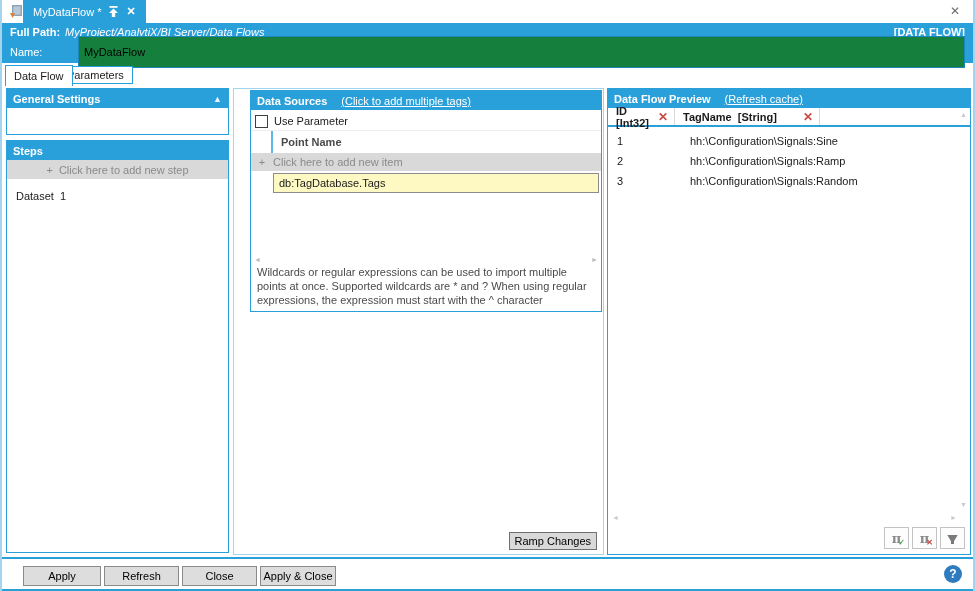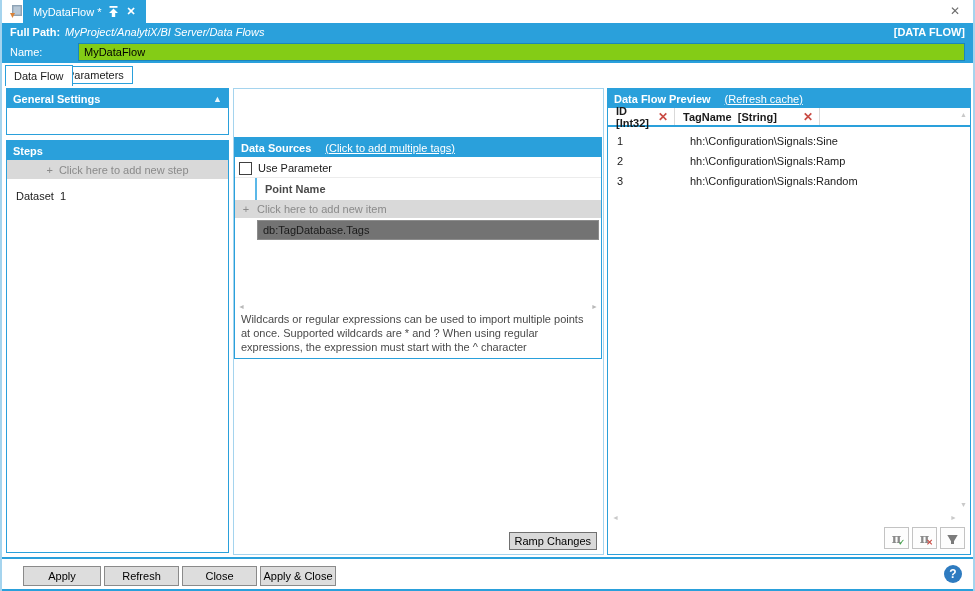--- a/index.html
+++ b/index.html
@@ -18,21 +18,21 @@
   .window-close { position:absolute; right:13px; top:4px; color:#6d6d6d; font-size:12px; cursor:pointer; }
 
   
   .bluehead { position:absolute; top:23px; left:0; right:0; height:40px; background:#2AA0DB; color:#fff; }
   .pathrow { height:18px; display:flex; align-items:center; padding:8px 8px; gap:5px; }
   .pathrow .lbl { font-weight:bold; }
   .pathrow .val { font-style:italic; }
   .badge { margin-left:auto; font-weight:bold; }
   .namerow { height:22px; display:flex; align-items:center; padding:0 8px; }
   .namerow .lbl { width:68px; }
-  .name-input { flex:1; height:18px; border:1px solid #1b86bb; background:#84cc16;
+  .name-input { flex:1; height:32px; border:1px solid #1b86bb; background:#15803d;
     font-family:inherit; font-size:11px; padding:0 5px; color:#000; }
 
   
   .tabstrip { position:absolute; top:65px; left:0; right:0; height:21px; }
   .ftab { position:absolute; background:#fff; border:1px solid #2AA0DB; padding:0 8px; cursor:pointer; }
   .ftab.active { left:3px; top:0; height:21px; line-height:20px; border-bottom:none; z-index:2; }
   .ftab.inactive { left:56px; top:1px; height:18px; line-height:16px; }
 
   
   .content { position:absolute; top:86px; left:0; right:0; bottom:34px; background:#fff; }
@@ -50,31 +50,31 @@
   .desc-input { width:148px; height:20px; border:1px solid #ABABAB; font-family:inherit; font-size:11px; padding:0 4px; }
 
   .steps-panel { position:absolute; left:4px; top:54px; width:223px; bottom:4px; }
   .add-row { height:19px; background:#D9D9D9; color:#8a8a8a; display:flex;
     align-items:center; justify-content:center; gap:6px; cursor:pointer; }
   .steps-item { padding:11px 9px; cursor:pointer; }
 
   
   .mid { position:absolute; left:231px; top:2px; width:371px; bottom:2px;
     border:1px solid #A5D4EE; background:#fff; }
-  .ds-panel { position:absolute; left:0; right:1px; top:1px; height:222px;
-    border:1px solid #2AA0DB; display:flex; flex-direction:column; background:#fff;margin-top:47px; }
+  .ds-panel { position:absolute; left:16px; right:1px; top:1px; height:222px;
+    border:1px solid #2AA0DB; display:flex; flex-direction:column; background:#fff; }
   .useparam { height:18px; display:flex; align-items:center; gap:6px; padding:0 4px; margin-top:2px; }
   .cbox { width:13px; height:13px; border:1px solid #404040; background:#fff; cursor:pointer; }
   .pn-header { height:23px; display:flex; align-items:center; border-top:1px solid #ececec; }
   .pn-header .gutter { width:22px; height:100%; border-right:2px solid #5BB8E8; }
   .pn-header .pn-lbl { margin-left:8px; font-weight:bold; color:#4a4a4a; }
   .addrow2 { height:18px; background:#D9D9D9; color:#8a8a8a; display:flex; align-items:center; cursor:pointer; }
   .addrow2 .plus { width:22px; text-align:center; }
   .selrow { height:20px; display:flex; margin-top:2px; }
-  .selrow .cell { margin-left:22px; flex:1; margin-right:2px; background:#737373;
+  .selrow .cell { margin-left:22px; flex:1; margin-right:2px; background:#fef9c3;
     border:1px solid #8C8C8C; line-height:18px; padding:0 5px; cursor:default; }
   .ds-spacer { flex:1; }
   .hscroll { height:9px; position:relative; color:#b9b9b9; font-size:7px; }
   .hscroll .sl { position:absolute; left:3px; top:1px; cursor:pointer; }
   .hscroll .sr { position:absolute; right:3px; top:1px; cursor:pointer; }
   .ds-help { padding:1px 6px 4px 6px; color:#4a4a4a; line-height:1.28; }
   .apply-changes { position:absolute; right:6px; bottom:4px; background:#D9D9D9;
     border:1px solid #707070; padding:2px 5px; font-size:11px; font-family:inherit; cursor:pointer; }
 
   

